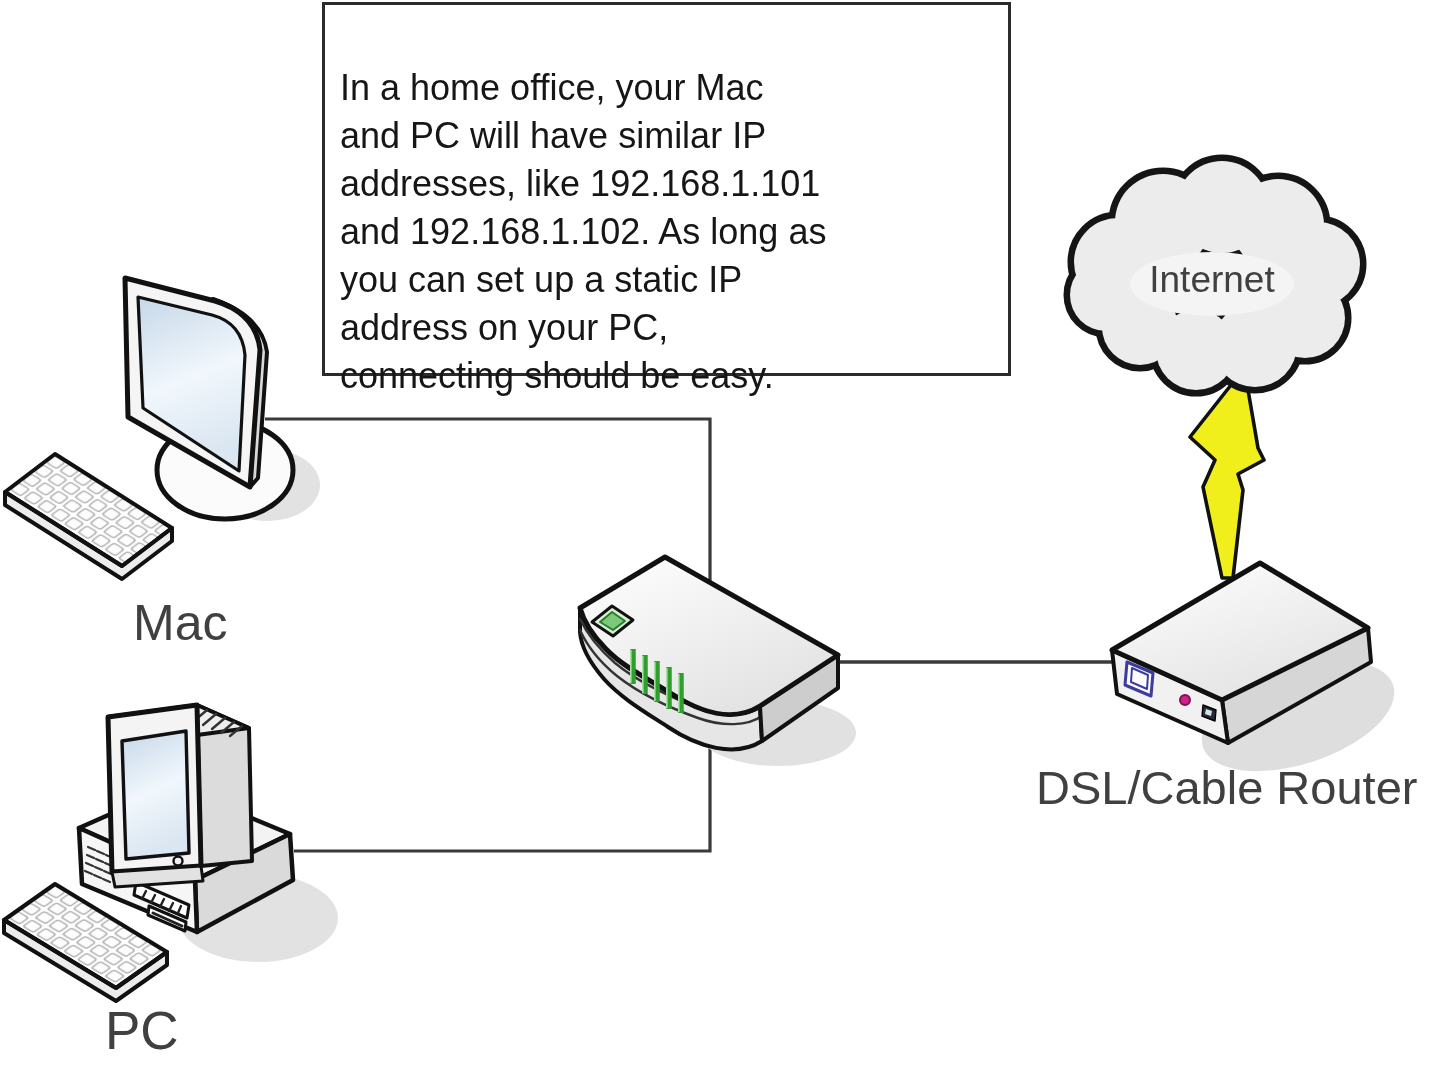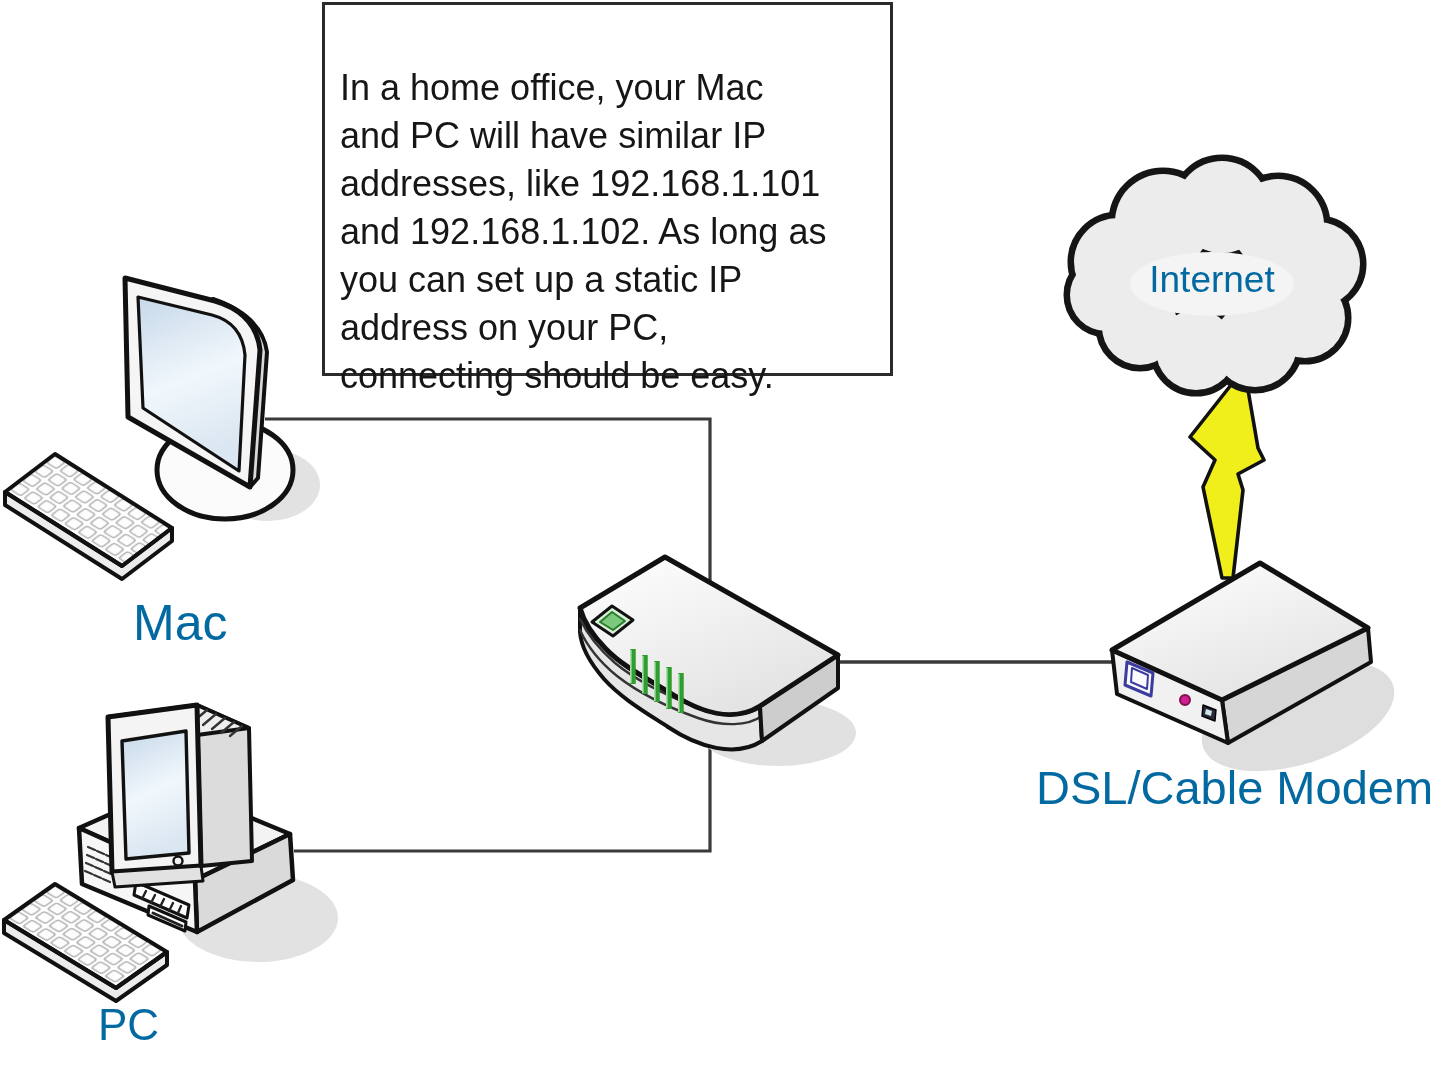--- a/index.html
+++ b/index.html
@@ -6,32 +6,32 @@
   .canvas {
     position:relative;
     width:1443px; height:1068px;
     background:#ffffff;
     font-family:"Liberation Sans", sans-serif;
     overflow:hidden;
   }
   .art { position:absolute; left:0; top:0; }
   .note {
     position:absolute; left:322px; top:2px;
-    width:571px; height:374px;
+    width:689px; height:374px;
     box-sizing:border-box;
     border:3px solid #2b2b2b;
     background:#ffffff;
     padding:11px 6px 4px 15px;
     font-size:36px; line-height:48px;
     color:#161616;
     white-space:pre-line;
   }
-  .lbl { position:absolute; color:#0369a1; white-space:pre-line; }
+  .lbl { position:absolute; color:#404040; white-space:pre-line; }
   .lbl-mac      { left:133px;  top:594px;  font-size:50px; }
-  .lbl-pc       { left:98px;  top:1000px; font-size:44px;text-align:right; }
+  .lbl-pc       { left:105px;  top:1000px; font-size:53px;text-align:right; }
   .lbl-router   { left:795px;  top:541px;  width:180px; text-align:center; font-size:40px; line-height:49px; }
   .lbl-modem    { left:1036px; top:760px;  font-size:47px; }
   .lbl-internet { left:1127px; top:259px;  width:170px; text-align:center; font-size:37px; }
 </style>
 </head>
 <body>
 
 <div class="canvas">
 
   <svg class="art" width="1443" height="1068" viewBox="0 0 1443 1068">
@@ -190,16 +190,16 @@
 and PC will have similar IP
 addresses, like 192.168.1.101
 and 192.168.1.102. As long as
 you can set up a static IP
 address on your PC,
 connecting should be easy.</span>
   </div>
 
   <div class="lbl lbl-mac">Mac</div>
   <div class="lbl lbl-pc">PC</div>
-  <div class="lbl lbl-modem">DSL/Cable Modem</div>
+  <div class="lbl lbl-modem">DSL/Cable Router</div>
   <div class="lbl lbl-internet">Internet</div>
 
 </div>
 
 </body></html>

